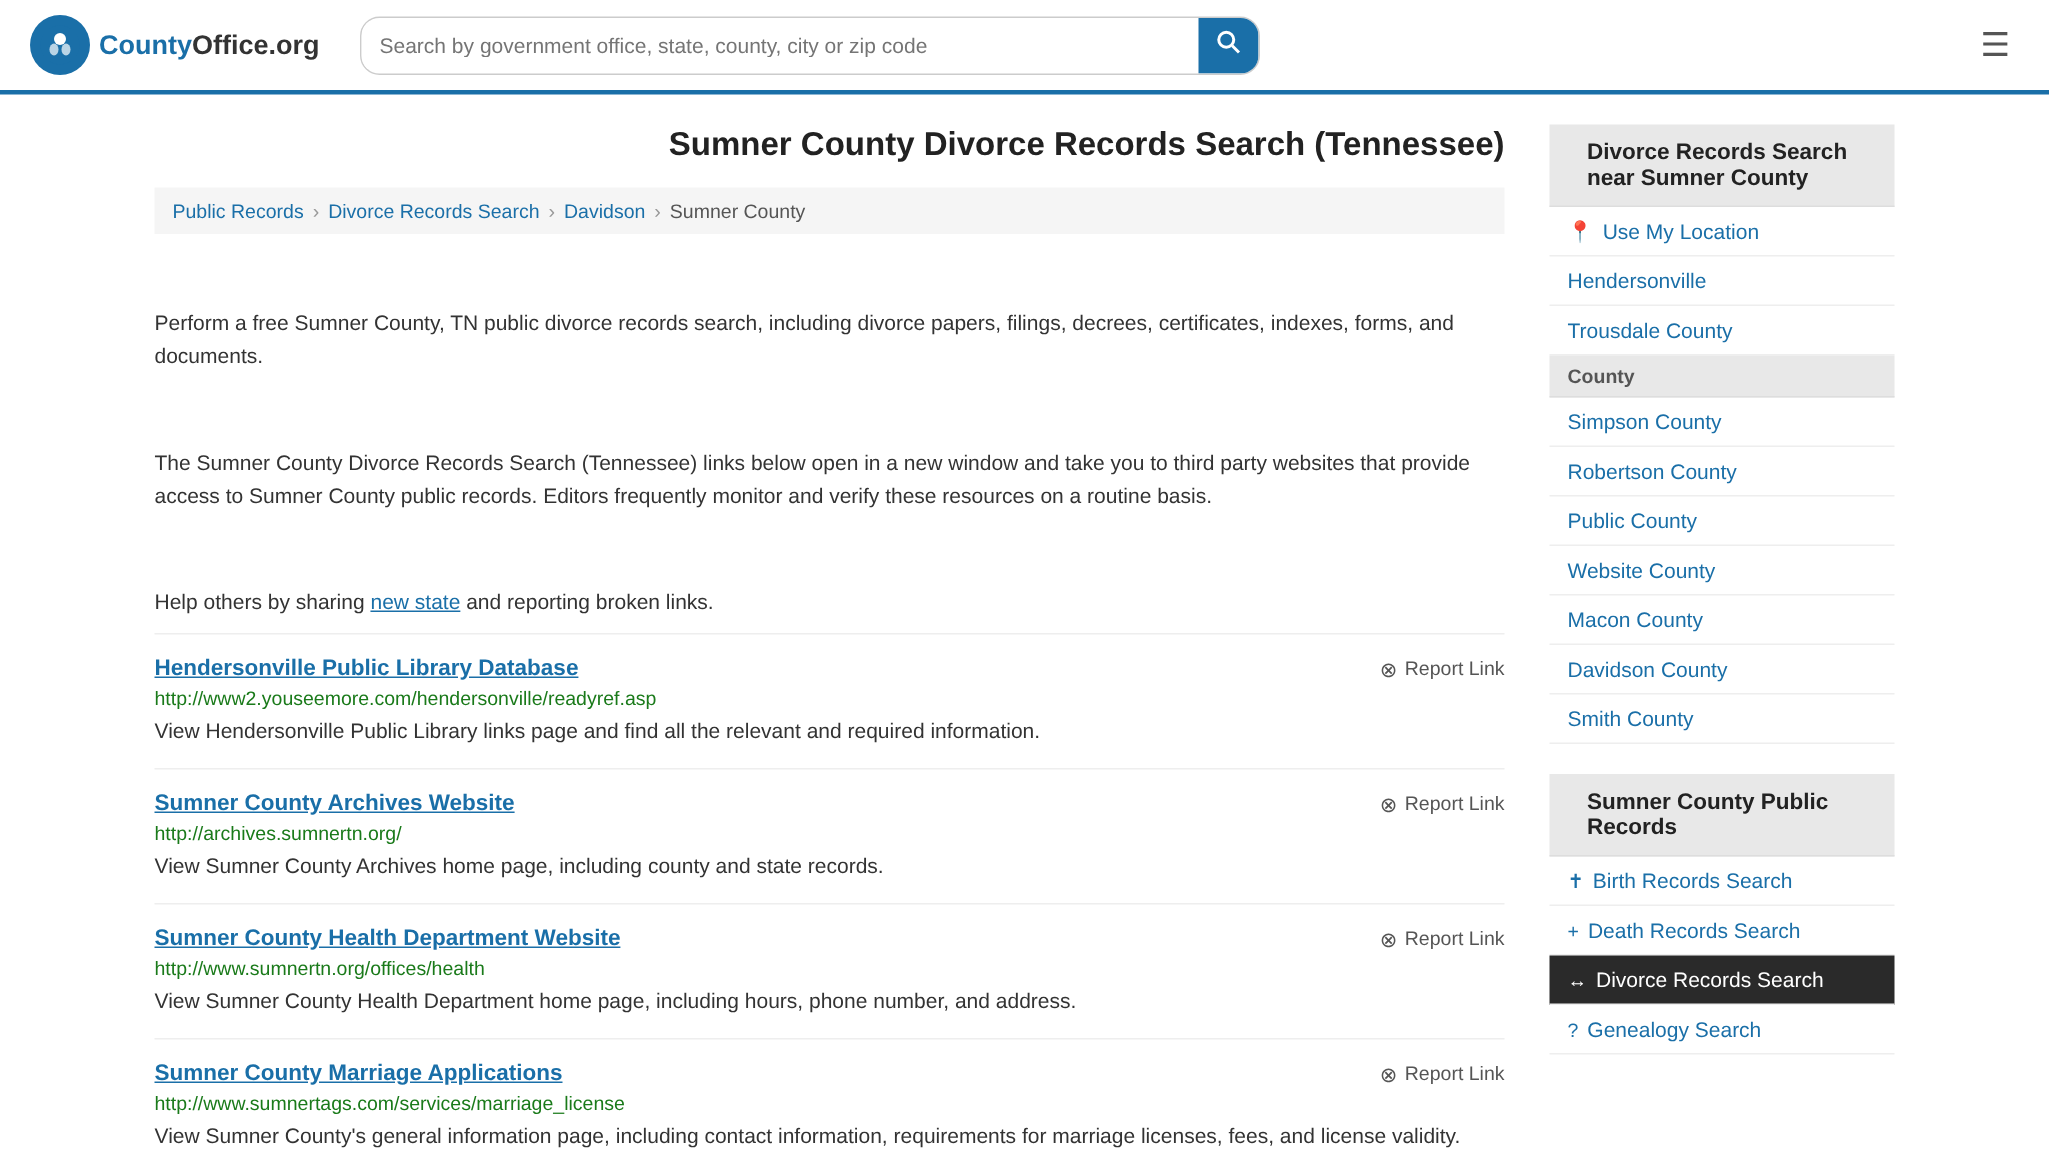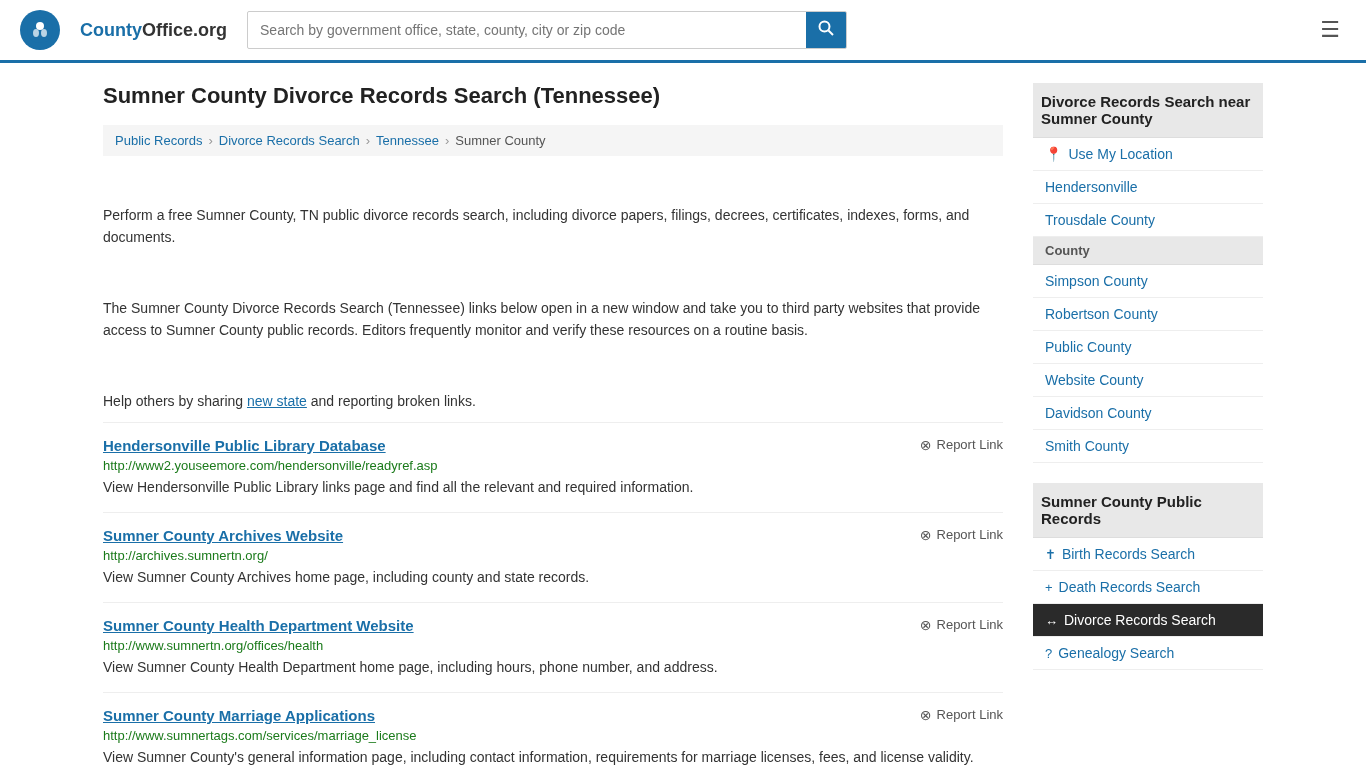--- a/index.html
+++ b/index.html
@@ -10,21 +10,21 @@
       background: #fff;
       border-bottom: 3px solid #1a6fa8;
       padding: 10px 20px;
       display: flex;
       align-items: center;
       gap: 20px;
     }
     .logo-area {
       display: flex;
       align-items: center;
-      gap: 20px;
+      gap: 6px;
       min-width: 200px;
     }
     .logo-icon {
       width: 40px;
       height: 40px;
       background: #1a6fa8;
       border-radius: 50%;
       display: flex;
       align-items: center;
       justify-content: center;
@@ -37,21 +37,21 @@
       font-weight: bold;
       color: #333;
     }
     .logo-text span { color: #1a6fa8; }
     .search-bar {
       flex: 1;
       max-width: 600px;
       display: flex;
       align-items: center;
       border: 1px solid #ccc;
-      border-radius: 2px;
+      border-radius: 13px;
       overflow: hidden;
     }
     .search-bar input {
       flex: 1;
       padding: 8px 12px;
       border: none;
       outline: none;
       font-size: 14px;
       color: #999;
     }
@@ -91,20 +91,21 @@
       width: 230px;
       flex-shrink: 0;
     }
 
     
     .page-title {
       font-size: 22px;
       font-weight: bold;
       color: #222;
       margin-bottom: 16px;
+      text-align: right;
     }
 
     
     .breadcrumb {
       background: #f5f5f5;
       padding: 8px 12px;
       font-size: 13px;
       color: #555;
       margin-bottom: 16px;
       display: flex;
@@ -130,21 +131,21 @@
       text-decoration: underline;
     }
 
     
     .result-item {
       border-top: 1px solid #eee;
       padding: 14px 0;
     }
     .result-title-row {
       display: flex;
-      align-items: flex-start;
+      align-items: flex-end;
       justify-content: space-between;
       margin-bottom: 4px;
     }
     .result-title {
       font-weight: bold;
       color: #1a6fa8;
       text-decoration: underline;
       font-size: 15px;
       cursor: pointer;
     }
@@ -179,21 +180,21 @@
       margin-top: 10px;
       padding-top: 14px;
     }
 
     
     .sidebar-section {
       margin-bottom: 20px;
     }
     .sidebar-title {
       background: #e8e8e8;
-      padding: 10px 8px;
+      padding: 10px 25px;
       font-weight: bold;
       font-size: 15px;
       color: #222;
       margin-bottom: 0;
       border-bottom: 1px solid #ddd;
     }
     .sidebar-item {
       padding: 8px 12px;
       border-bottom: 1px solid #eee;
       font-size: 14px;
@@ -270,21 +271,21 @@
 
   <div class="main-content">
 
     <h1 class="page-title">Sumner County Divorce Records Search (Tennessee)</h1>
 
     <div class="breadcrumb">
       <a href="#">Public Records</a>
       <span class="sep">›</span>
       <a href="#">Divorce Records Search</a>
       <span class="sep">›</span>
-      <a href="#">Tennessee</a>
+      <a href="#">Davidson</a>
       <span class="sep">›</span>
       <span>Sumner County</span>
     </div>
 
     <p class="description">Perform a free Sumner County, TN public divorce records search, including divorce papers, filings, decrees, certificates, indexes, forms, and documents.</p>
     <p class="description">The Sumner County Divorce Records Search (Tennessee) links below open in a new window and take you to third party websites that provide access to Sumner County public records. Editors frequently monitor and verify these resources on a routine basis.</p>
     <p class="description">
       <span>Help others by sharing </span><a href="#">new state</a><span> and reporting broken links.</span>
     </p>
 
@@ -363,20 +364,23 @@
           <div class="sidebar-item">
             <a href="#">Robertson County</a>
           </div>
           <div class="sidebar-item">
             <a href="#">Public County</a>
           </div>
           <div class="sidebar-item">
             <a href="#">Website County</a>
           </div>
           <div class="sidebar-item">
+            <a href="#">Macon County</a>
+          </div>
+          <div class="sidebar-item">
             <a href="#">Davidson County</a>
           </div>
           <div class="sidebar-item">
             <a href="#">Smith County</a>
           </div>
         </div>
     </div>
 
     <div class="sidebar-section">
       <div class="sidebar-title">Sumner County Public Records</div>

